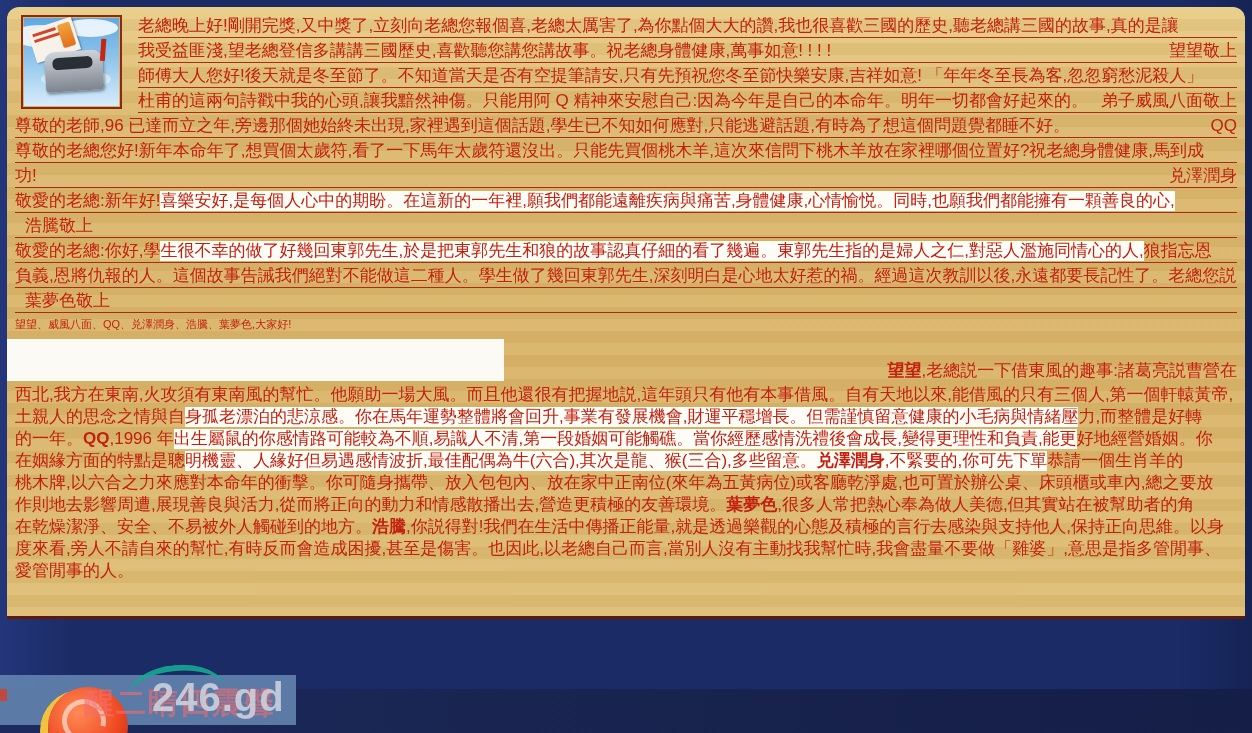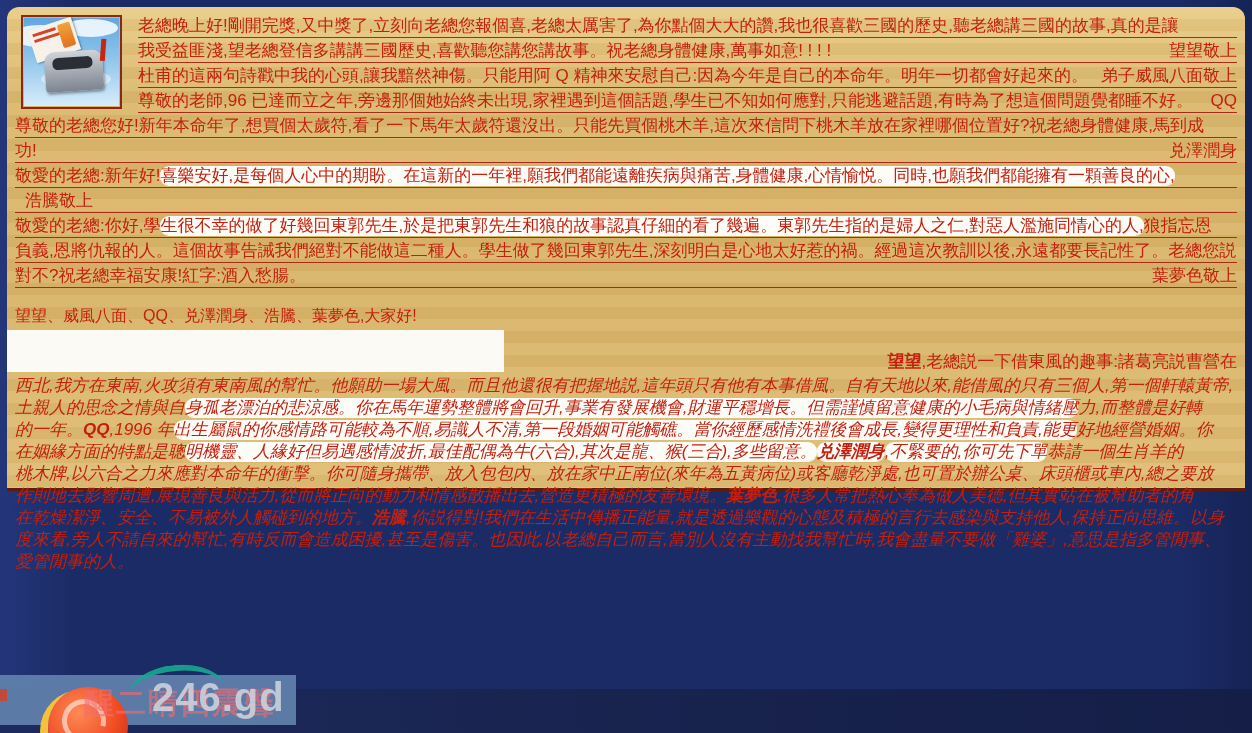--- a/index.html
+++ b/index.html
@@ -1,18 +1,18 @@
 <!DOCTYPE html>
 <html><head>
 <meta charset="utf-8">
 <style>
   html,body{margin:0;padding:0;width:1252px;height:733px;overflow:hidden;
     font-family:"Liberation Sans","DejaVu Sans",sans-serif;}
   .stage{position:absolute;inset:0;background:linear-gradient(90deg,#24367a,#1b2b66 6%,#1b2b66 94%,#152355);}
-  .paper{position:absolute;left:7px;top:7px;width:1238px;height:484px;box-sizing:border-box;
+  .paper{position:absolute;left:7px;top:7px;width:1238px;height:612px;box-sizing:border-box;
     background:
       repeating-linear-gradient(180deg, rgba(255,255,255,0.045) 0 12px, rgba(110,75,20,0.05) 12px 24px),
       linear-gradient(180deg,#e9cd88 0%,#dcb96f 18%,#d9b469 60%,#dfbe75 100%);
     border-radius:12px 12px 0 0;
     border-bottom:3px solid #5f1a10;
     padding:6px 8px 0 8px;
     color:#c3200f;}
   .photo{float:left;width:97px;height:90px;margin:2px 16px 2px 6px;position:relative;
     border:2px solid #8a2a14;box-shadow:0 0 0 1px #d9b469 inset;overflow:hidden;
     background:linear-gradient(180deg,#5ea7e0 0%,#8ec4ec 45%,#d9edfa 100%);}
@@ -25,26 +25,26 @@
   .mailslot{position:absolute;left:8px;top:6px;width:40px;height:12px;background:#2a2f36;border-radius:6px/5px;}
   .flag{position:absolute;right:-4px;top:-10px;width:5px;height:22px;background:#c62612;transform:rotate(8deg);}
   .card{position:absolute;left:8px;top:6px;width:46px;height:34px;background:#f6f2ea;transform:rotate(-18deg);
     box-shadow:1px 1px 2px rgba(0,0,0,.35);}
   .card i{position:absolute;display:block;background:#d2452a;height:3px;left:4px;right:18px;}
   .card i:nth-child(1){top:5px;} .card i:nth-child(2){top:11px;right:8px;}
   .card b{position:absolute;right:3px;top:4px;width:13px;height:24px;background:linear-gradient(180deg,#f0a33c,#e2711d);border-radius:2px;}
   .row{display:flex;justify-content:space-between;align-items:flex-end;white-space:nowrap;overflow:hidden;
     height:24px;line-height:23px;font-size:17px;}
   .ruled{border-bottom:1px solid #ad2a17;}
-  #replyLines .row{height:22px;line-height:21px;border:none;font-style:italic;}
+  #replyLines .row{height:22px;line-height:21px;border:none;}
   .lt{flex:0 1 auto;min-width:0;}
   .sig{flex:0 0 auto;padding-left:10px;}
   .b{font-weight:bold;}
-  .hl{background:#fdfcf6;box-shadow:0 1px 0 #fdfcf6;border-radius:9px;}
-  .greeting{margin-top:16px;height:24px;line-height:23px;font-size:16px;white-space:nowrap;}
+  .hl{background:#fdfcf6;box-shadow:0 1px 0 #fdfcf6;}
+  .greeting{margin-top:0;height:24px;line-height:23px;font-size:11px;white-space:nowrap;}
   .intro-row{position:relative;height:46px;}
   .white-block{position:absolute;left:-8px;top:2px;width:497px;height:42px;background:#fcfaf4;}
   .intro-text{position:absolute;right:0;bottom:1px;font-size:17px;white-space:nowrap;margin-top:48px;}
   .bottom-band{position:absolute;left:0;right:0;bottom:0;height:44px;
     background:linear-gradient(90deg,#1c2a5e 0%,#192450 40%,#141e47 100%);}
   .watermark{position:absolute;left:0;bottom:8px;width:310px;height:52px;z-index:5;text-decoration:underline;}
   .wm-panel{position:absolute;left:0;bottom:0;width:296px;height:50px;background:rgba(97,129,172,0.92);}
   .wm-swoosh{position:absolute;left:128px;top:-8px;width:96px;height:24px;
     border-top:6px solid #17a892;border-radius:50% 50% 0 0/90% 90% 0 0;transform:rotate(-5deg);opacity:.9;}
   .wm-logo{position:absolute;left:48px;bottom:-42px;width:80px;height:80px;border-radius:50%;
@@ -80,20 +80,23 @@
 
     <div id="letters">
         <div class="row ruled">
           <span class="lt"><span class="">老總晚上好!剛開完獎,又中獎了,立刻向老總您報個喜,老總太厲害了,為你點個大大的讚,我也很喜歡三國的歷史,聽老總講三國的故事,真的是讓</span></span>
         </div>
         <div class="row ruled">
           <span class="lt"><span class="">我受益匪淺,望老總登信多講講三國歷史,喜歡聽您講您講故事。祝老總身體健康,萬事如意! ! ! !</span></span>
           <span class="sig">望望敬上</span>
         </div>
         <div class="row ruled">
+          <span class="lt"><span class="">師傅大人您好!後天就是冬至節了。不知道當天是否有空提筆請安,只有先預祝您冬至節快樂安康,吉祥如意! 「年年冬至長為客,忽忽窮愁泥殺人」</span></span>
+        </div>
+        <div class="row ruled">
           <span class="lt"><span class="">杜甫的這兩句詩戳中我的心頭,讓我黯然神傷。只能用阿 Q 精神來安慰自己:因為今年是自己的本命年。明年一切都會好起來的。</span></span>
           <span class="sig">弟子威風八面敬上</span>
         </div>
         <div class="row ruled">
           <span class="lt"><span class="">尊敬的老師,96 已達而立之年,旁邊那個她始終未出現,家裡遇到這個話題,學生已不知如何應對,只能逃避話題,有時為了想這個問題覺都睡不好。</span></span>
           <span class="sig">QQ</span>
         </div>
         <div class="row ruled">
           <span class="lt"><span class="">尊敬的老總您好!新年本命年了,想買個太歲符,看了一下馬年太歲符還沒出。只能先買個桃木羊,這次來信問下桃木羊放在家裡哪個位置好?祝老總身體健康,馬到成</span></span>
         </div>
@@ -107,21 +110,20 @@
         <div class="row ruled">
           <span class="sig">浩騰敬上</span>
         </div>
         <div class="row ruled">
           <span class="lt"><span class="">敬愛的老總:你好,學</span><span class="hl">生很不幸的做了好幾回東郭先生,於是把東郭先生和狼的故事認真仔細的看了幾遍。東郭先生指的是婦人之仁,對惡人濫施同情心的人,</span><span class="">狼指忘恩</span></span>
         </div>
         <div class="row ruled">
           <span class="lt"><span class="">負義,恩將仇報的人。這個故事告誡我們絕對不能做這二種人。學生做了幾回東郭先生,深刻明白是心地太好惹的禍。經過這次教訓以後,永遠都要長記性了。老總您説</span></span>
         </div>
         <div class="row ruled">
-          <span class="lt"><span class="">對不?祝老總幸福安康!紅字:酒入愁腸。</span></span>
           <span class="sig">葉夢色敬上</span>
         </div>
       </div>
 
     <div class="reply">
       <div class="greeting">望望、威風八面、QQ、兑澤潤身、浩騰、葉夢色,大家好!</div>
       <div class="intro-row">
         <div class="white-block"></div>
         <div class="intro-text" id="intro"><span class="b ">望望</span><span class="">,老總説一下借東風的趣事:諸葛亮説曹營在</span></div>
       </div>

